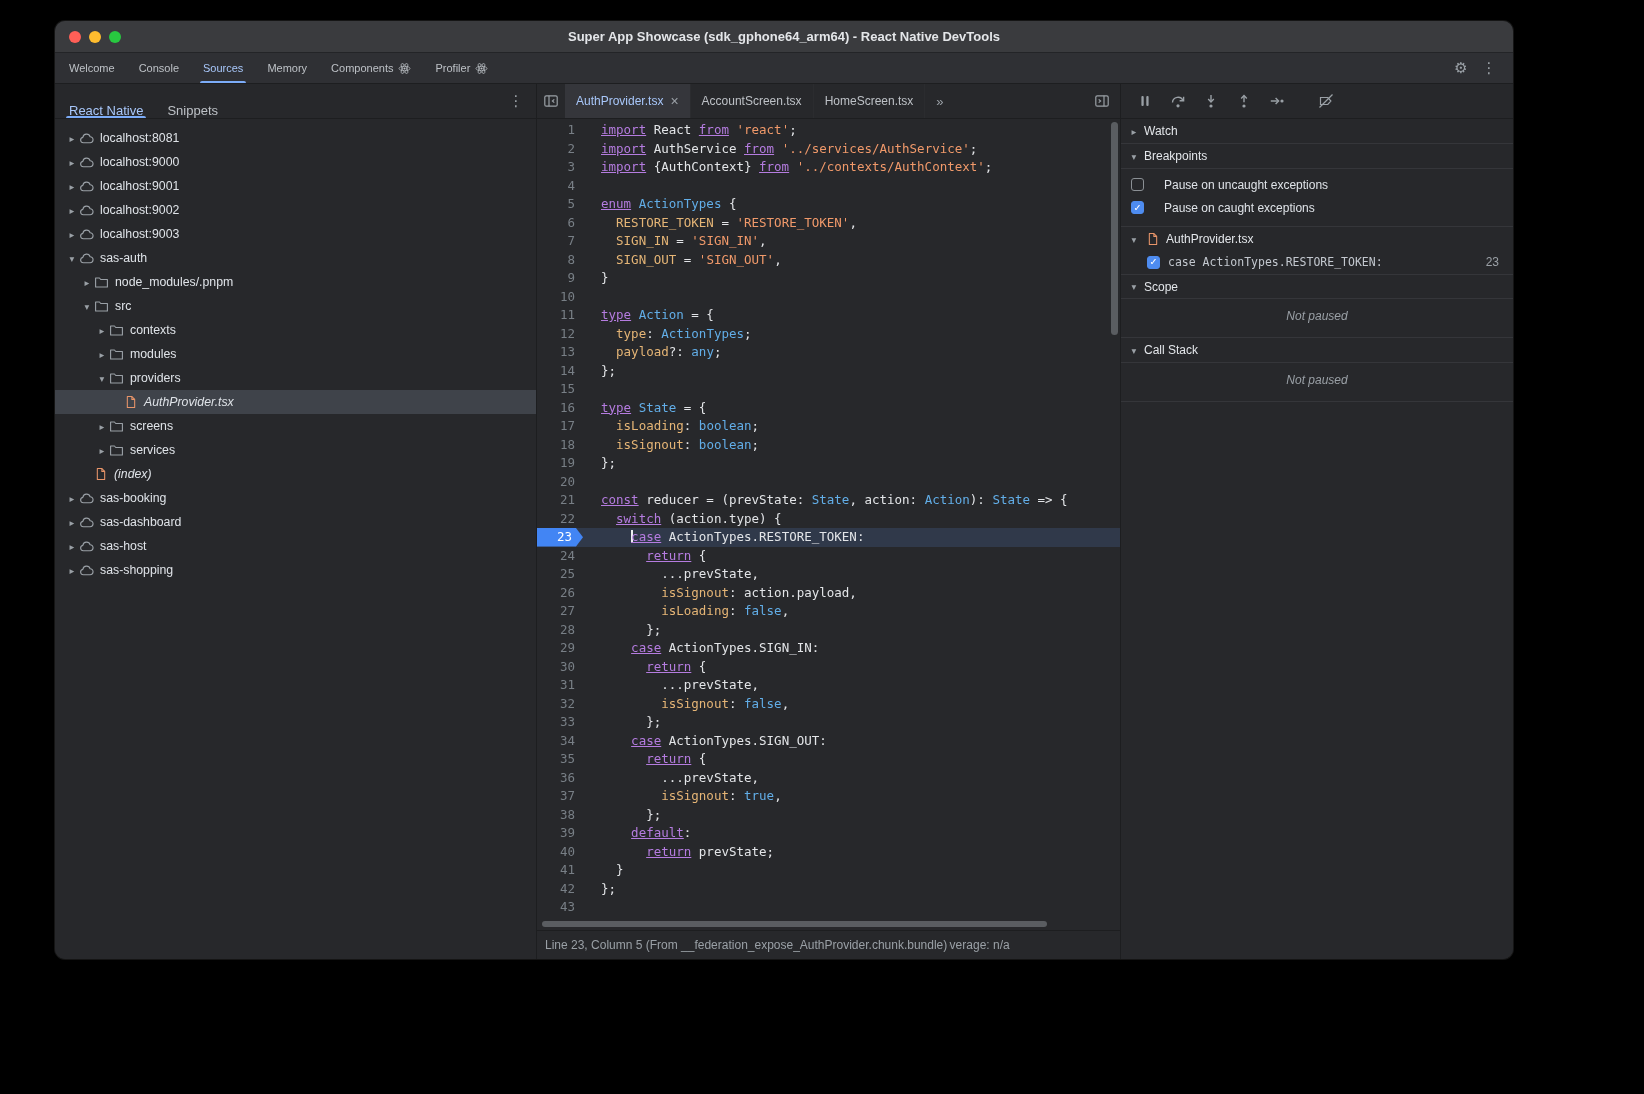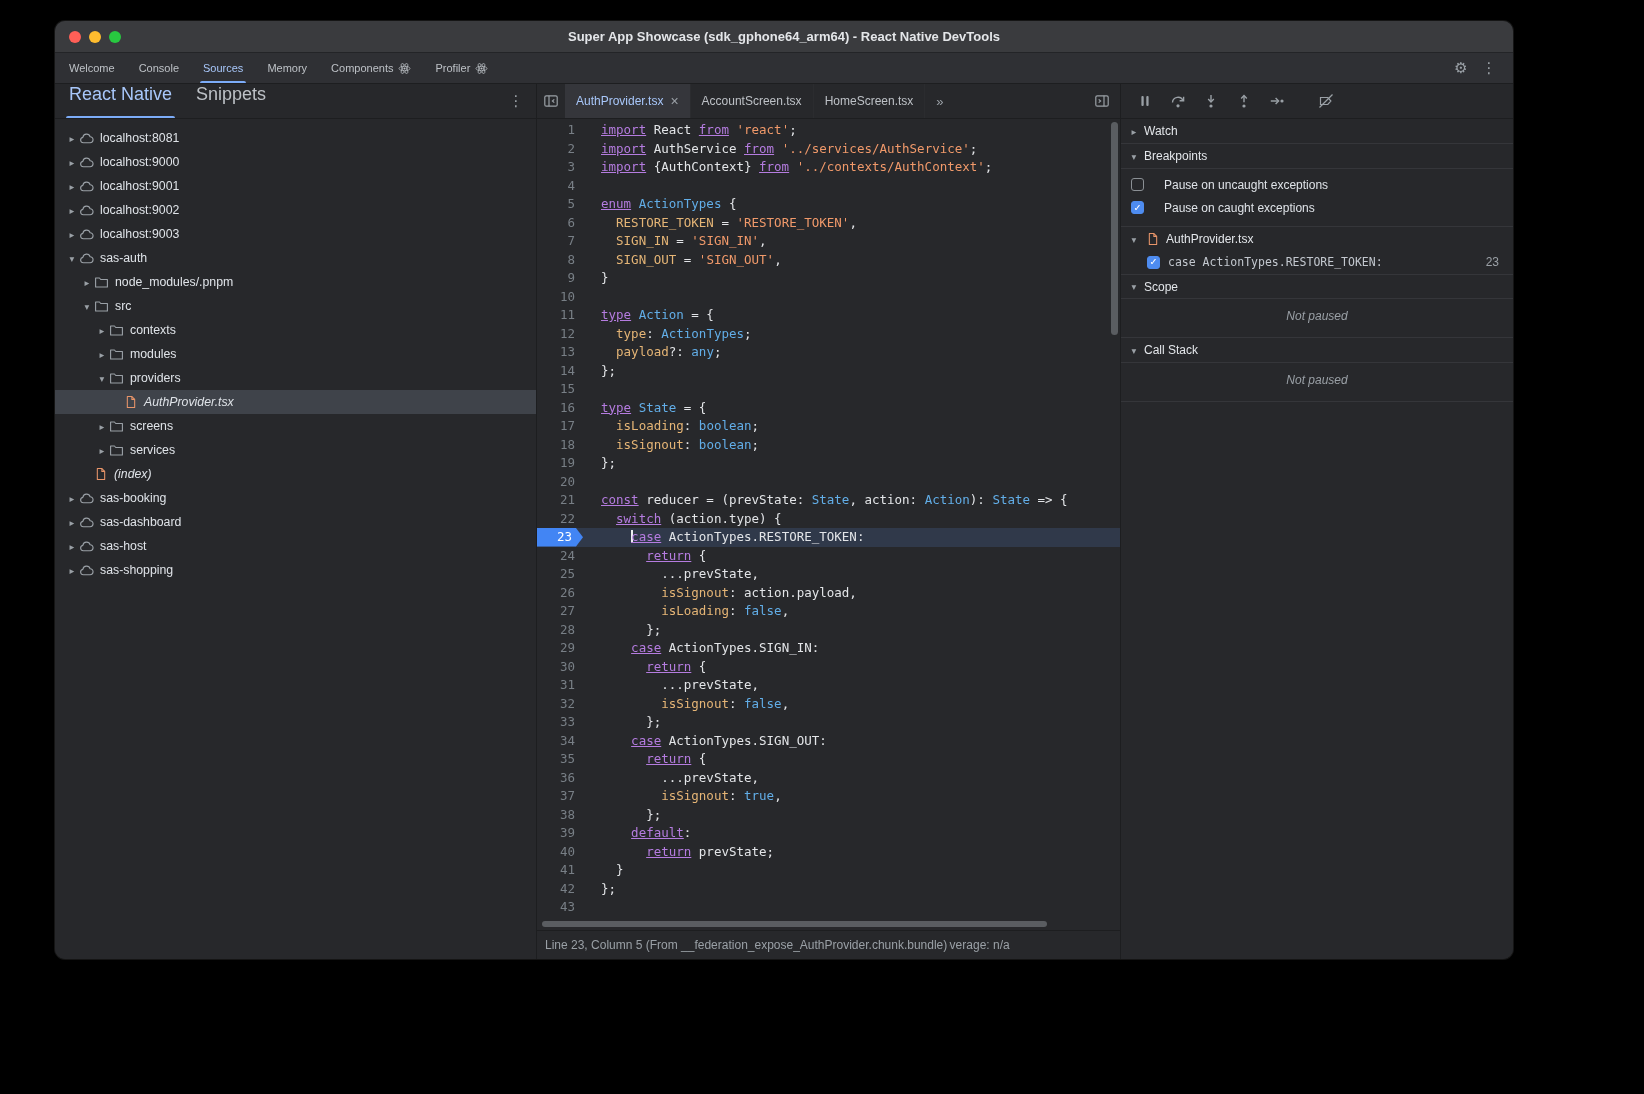--- a/index.html
+++ b/index.html
@@ -26,21 +26,21 @@
 
   
   .content{flex:1;display:flex;min-height:0;}
   .sidebar{flex:none;width:482px;display:flex;flex-direction:column;border-right:1px solid #1d1e20;background:#27282b;}
   .editor{flex:1;min-width:0;display:flex;flex-direction:column;background:#27282b;}
   .rightpanel{flex:none;width:393px;border-left:1px solid #1d1e20;background:#27282b;display:flex;flex-direction:column;}
 
   
   .side-head{flex:none;height:35px;display:flex;align-items:stretch;border-bottom:1px solid #1d1e20;}
   .stabs{display:flex;align-items:stretch;flex:1;padding-left:2px;}
-  .stab{position:relative;display:flex;align-items:flex-start;padding:0 12px;font-size:18px;color:#bdc1c6;}
+  .stab{position:relative;display:flex;align-items:flex-end;padding:0 12px;font-size:13px;color:#bdc1c6;}
   .stab.on{color:#a8c7fa;}
   .stab.on::after{content:"";position:absolute;left:9px;right:9px;bottom:0;height:2.5px;background:#7cacf8;border-radius:2px 2px 0 0;}
   .side-head .iconbtn{margin:4px 6px 0 0;}
   .tree{flex:1;overflow:hidden;padding-top:7px;font-size:12.3px;color:#dfe3e8;}
   .trow{height:24px;display:flex;align-items:center;white-space:nowrap;}
   .trow.sel{background:#3f434a;}
   .arrow{flex:none;width:14px;text-align:center;font-size:9.5px;color:#9aa0a6;}
   .ticon{flex:none;margin-right:6px;color:#9aa0a6;display:flex;}
   .ticon.file{color:#e8956a;}
   .tlabel.it{font-style:italic;}

